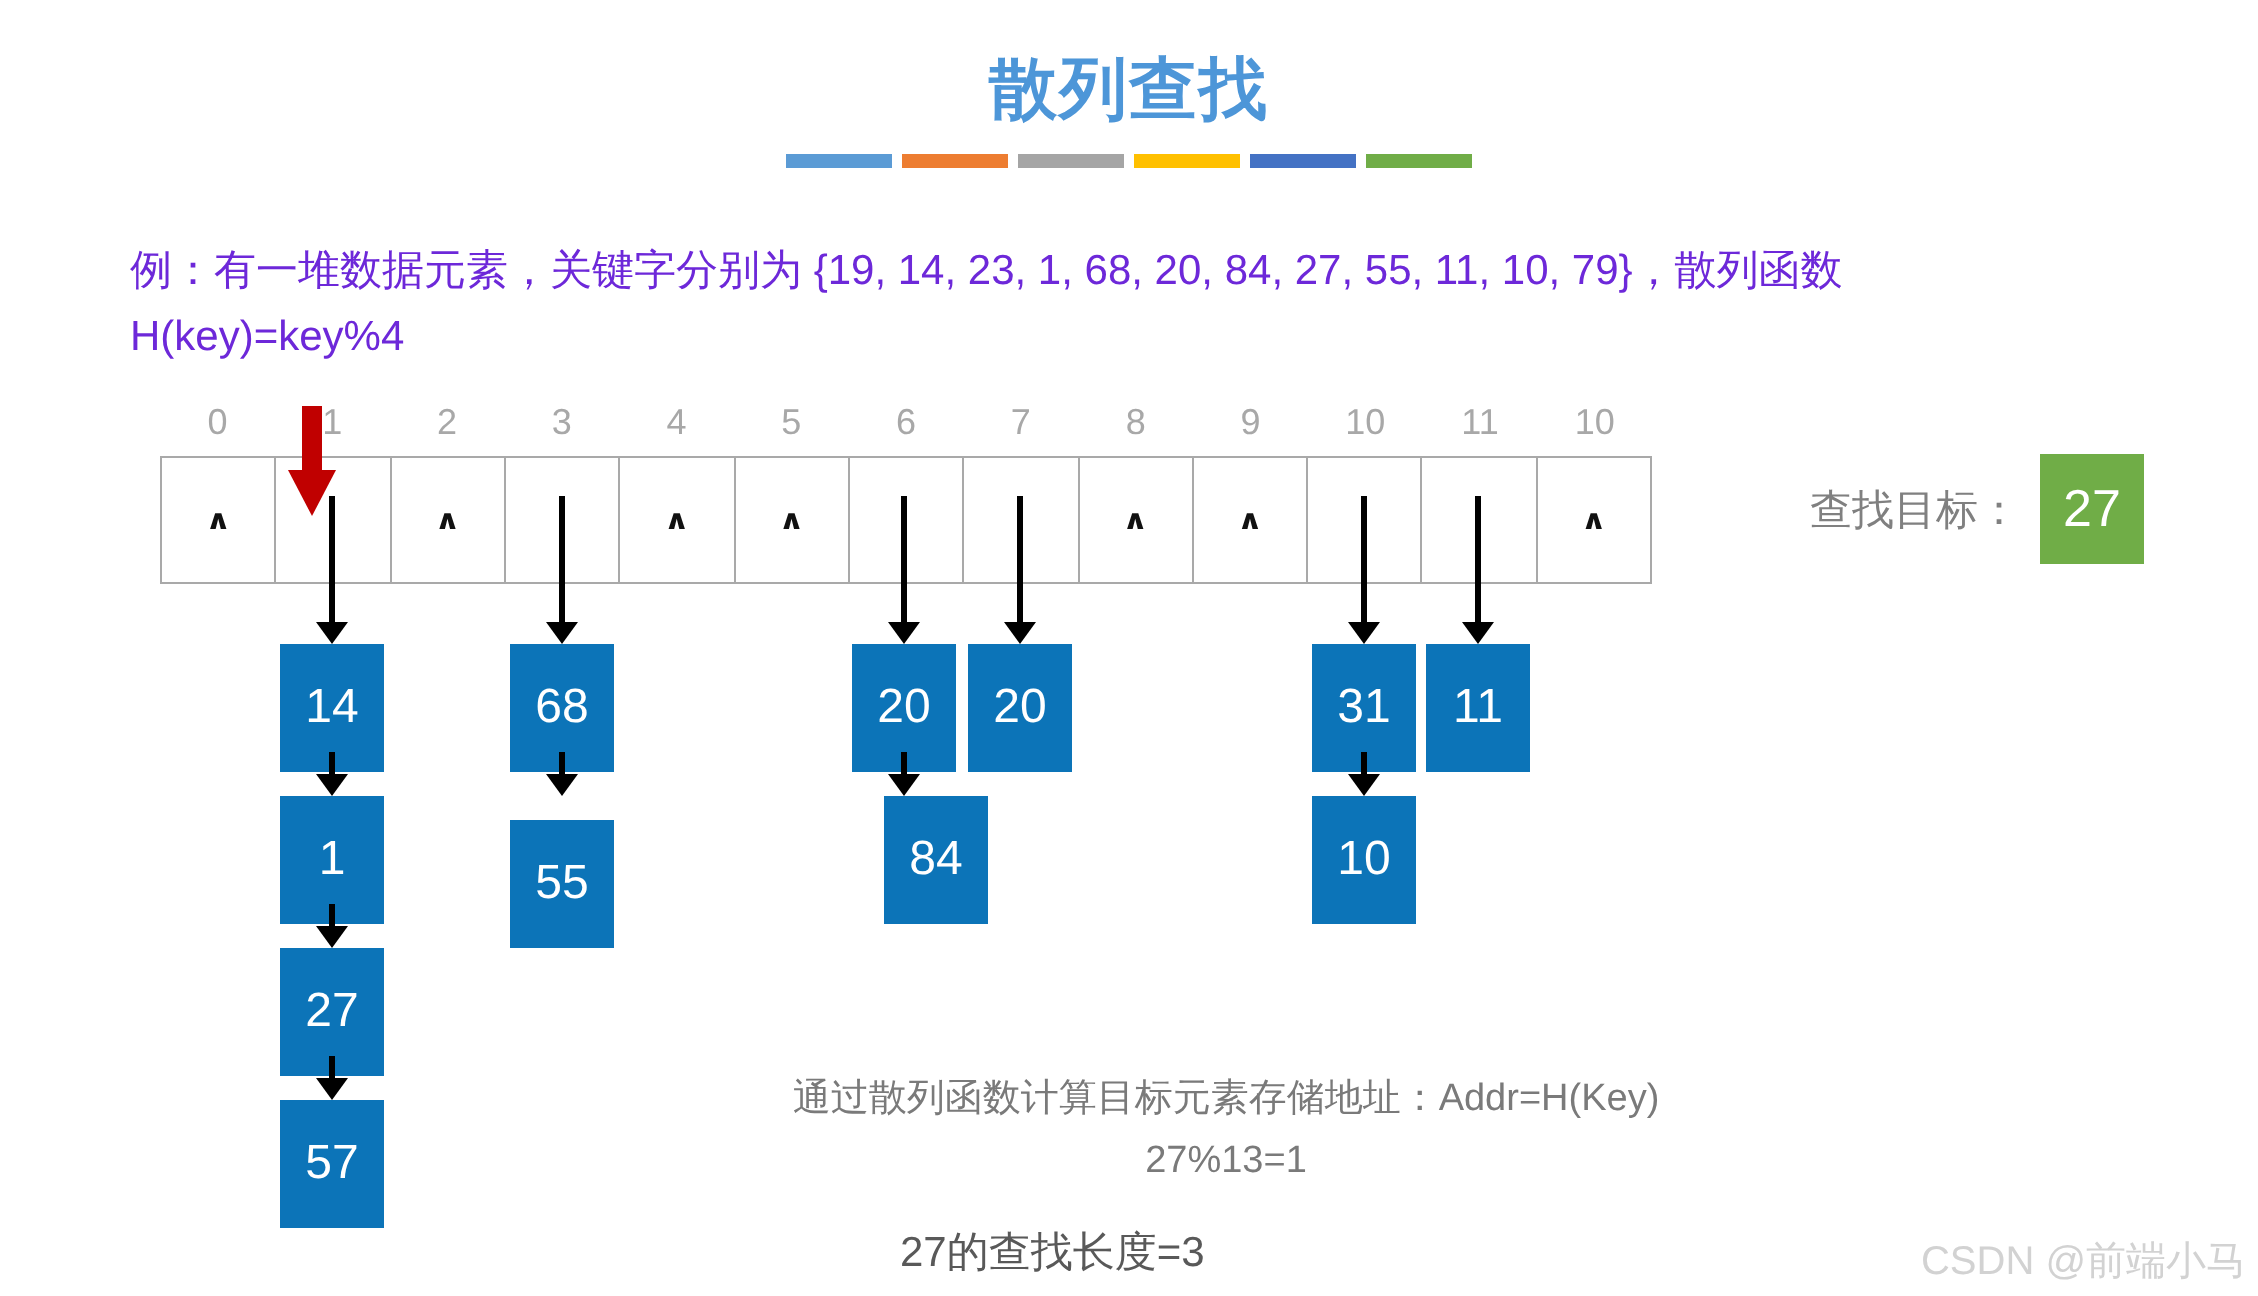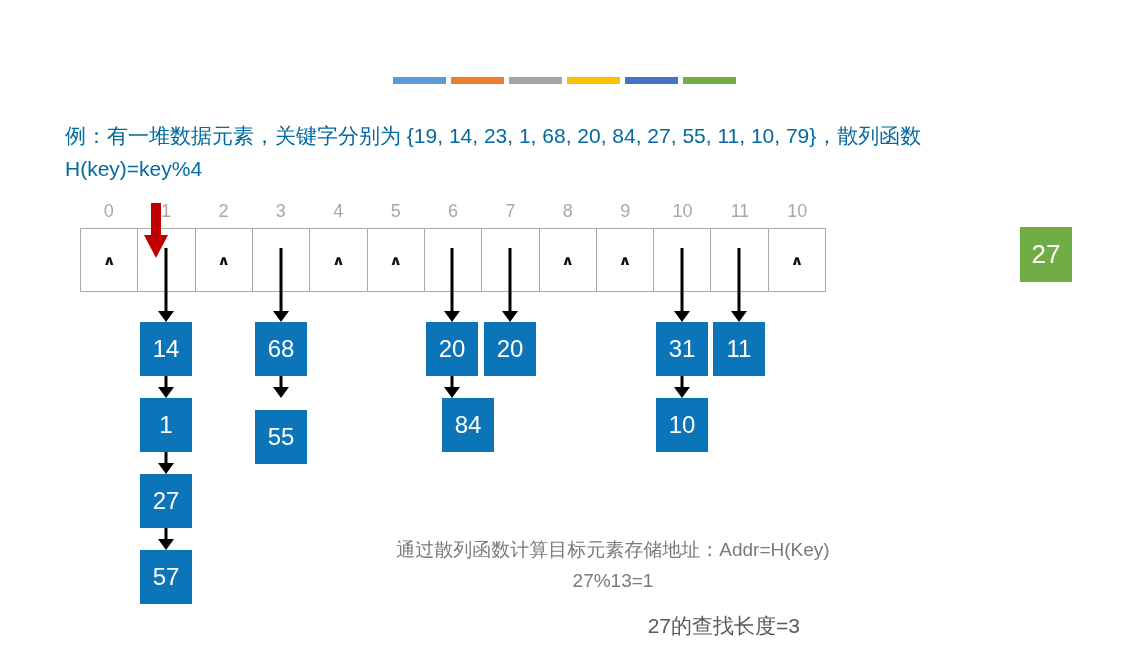--- a/index.html
+++ b/index.html
@@ -8,21 +8,21 @@
 
   .title { position:absolute; top:22px; left:0; width:100%; text-align:center;
            font-size:34px; font-weight:bold; color:#4D96D8; letter-spacing:1px; }
 
   .bars { position:absolute; top:77px; left:393px; display:flex; gap:5px; }
   .bar  { width:53px; height:7px; }
   .bar1{background:#5B9BD5}.bar2{background:#ED7D31}.bar3{background:#A5A5A5}
   .bar4{background:#FFC000}.bar5{background:#4472C4}.bar6{background:#70AD47}
 
   .problem { position:absolute; left:65px; top:119px; width:1010px;
-             font-size:21px; line-height:33px; color:#0369a1; }
+             font-size:21px; line-height:33px; color:#6d28d9; }
 
   .idx-row { position:absolute; left:80px; top:201px; width:746px; height:22px; display:flex; }
   .idx-row span { flex:1; text-align:center; font-size:18px; color:#A8A8A8; }
 
   .htable { position:absolute; left:80px; top:228px; width:746px; height:64px;
             display:flex; border:1px solid #A9A9A9; background:#fff; }
   .cell { flex:1; border-right:1px solid #A9A9A9; display:flex; align-items:center; justify-content:center; }
   .cell:last-child { border-right:none; }
   .caret { font-size:16px; color:#111; font-weight:bold; transform:scaleY(.85); }
 
@@ -33,43 +33,44 @@
                    width:0; height:0; border-left:8px solid transparent;
                    border-right:8px solid transparent; border-top:11px solid #000; }
 
   .red-arrow { position:absolute; left:144px; top:203px; width:24px; height:55px; }
   .red-arrow .shaft { position:absolute; left:50%; transform:translateX(-50%); top:0;
                       width:10px; height:32px; background:#C00000; }
   .red-arrow .head  { position:absolute; left:50%; transform:translateX(-50%); top:32px;
                       width:0; height:0; border-left:12px solid transparent;
                       border-right:12px solid transparent; border-top:23px solid #C00000; }
 
-  .node { position:absolute; width:52px; height:54px; background:#0C74B8; color:#fff;
+  .node { position:absolute; width:52px; height:64px; background:#0C74B8; color:#fff;
           display:flex; align-items:center; justify-content:center;
           font-size:24px; font-weight:500; }
 
   .target-label { position:absolute; left:880px; top:227px; width:130px; height:55px;
                   display:flex; align-items:center; justify-content:flex-end;
                   font-size:21px; color:#808080; }
   .target-box { position:absolute; left:1020px; top:227px; width:52px; height:55px;
                 background:#70AD47; color:#fff; display:flex; align-items:center;
                 justify-content:center; font-size:26px; }
 
   .calc { position:absolute; left:363px; top:534px; width:500px; text-align:center;
           font-size:19px; line-height:31px; color:#7a7a7a; }
-  .result { position:absolute; left:450px; top:612px; width:350px; text-align:right;
+  .result { position:absolute; left:450px; top:612px; width:350px; text-align:left;
             font-size:21px; color:#595959; }
 
   .watermark { position:absolute; right:6px; top:617px; font-size:20px; color:#D2D2D2; }
 </style>
 </head>
 <body>
 
 <div class="stage">
 
+  <div class="title">散列查找</div>
 
   <div class="bars">
     <span class="bar bar1"></span>
     <span class="bar bar2"></span>
     <span class="bar bar3"></span>
     <span class="bar bar4"></span>
     <span class="bar bar5"></span>
     <span class="bar bar6"></span>
   </div>
 
@@ -188,23 +189,25 @@
       <div class="head"></div>
     </div>
   <div class="node" style="left:656px;top:398px">10</div>
 
   <div class="varrow" style="left:731px;top:248px;height:74px">
       <div class="shaft"></div>
       <div class="head"></div>
     </div>
   <div class="node" style="left:713px;top:322px">11</div>
 
+  <div class="target-label">查找目标：</div>
   <div class="target-box">27</div>
 
   <div class="calc">
     <span>通过散列函数计算目标元素存储地址：Addr=H(Key)</span><br>
     <span>27%13=1</span>
   </div>
 
   <div class="result">27的查找长度=3</div>
 
+  <div class="watermark">CSDN @前端小马</div>
 
 </div>
 
 </body></html>

